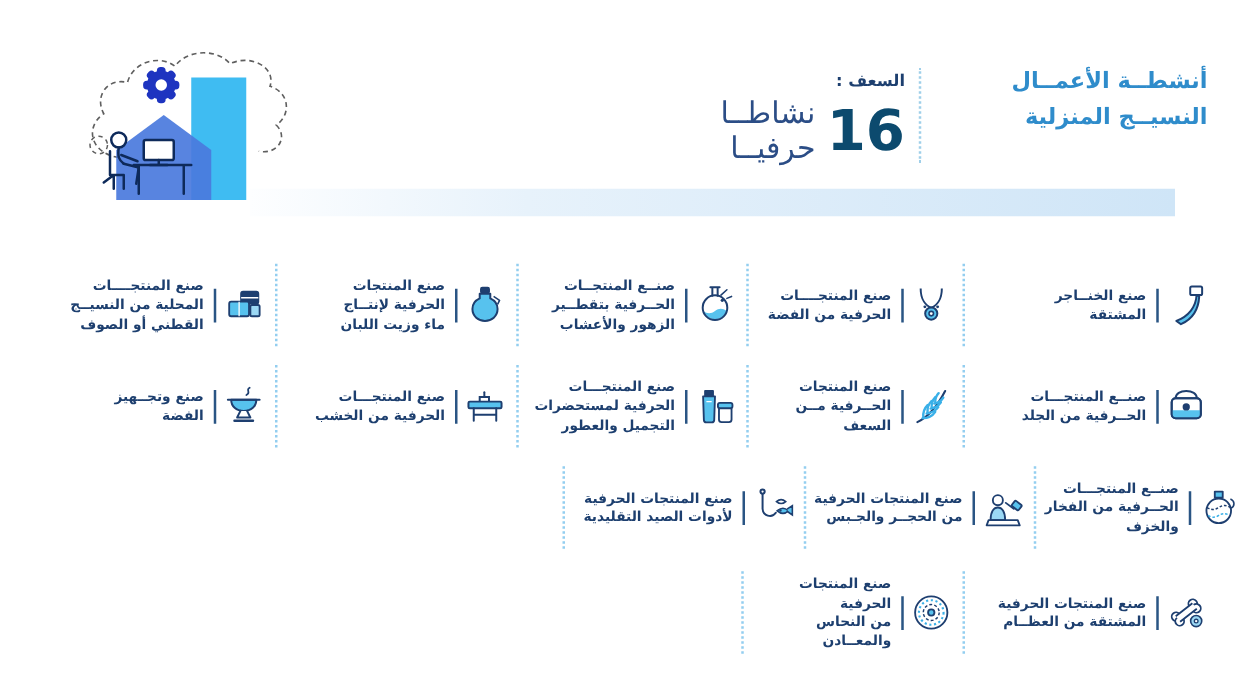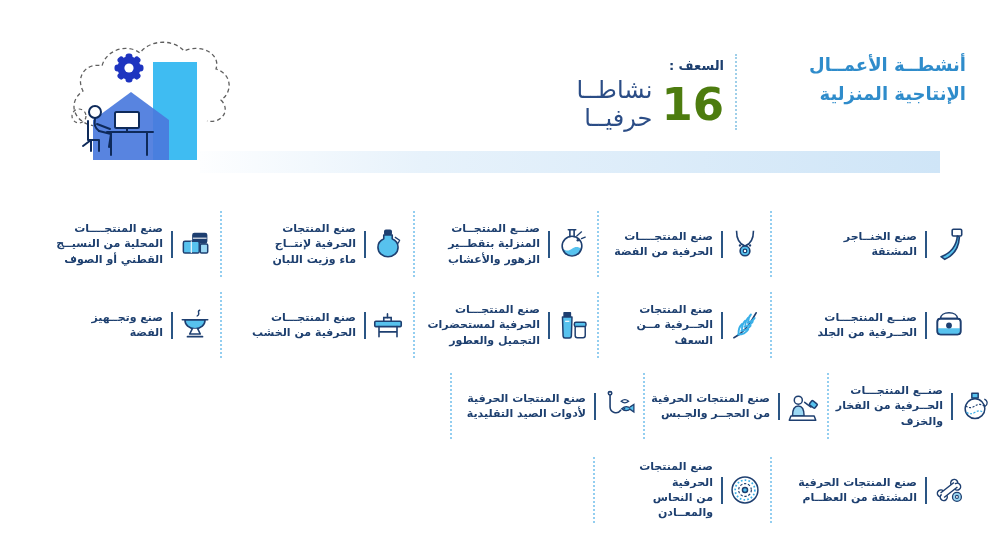--- a/index.html
+++ b/index.html
@@ -6,21 +6,21 @@
   .stage{position:relative;width:1000px;height:557px;background:#ffffff;overflow:hidden;
          font-family:"DejaVu Sans",sans-serif;}
 
   
   .title{position:absolute;top:50px;right:34px;width:210px;text-align:right;direction:rtl;
          color:#2f8ccb;font-size:18px;font-weight:700;line-height:1.62;}
   .header-divider{position:absolute;top:54px;right:263px;height:76px;border-left:2px dotted #9fcfe9;}
   .includes{position:absolute;top:58px;right:276px;width:190px;text-align:right;direction:rtl;}
   .inc-lbl{color:#1d3f6f;font-size:13px;font-weight:700;margin-bottom:3px;}
   .count-row{display:flex;direction:rtl;align-items:center;gap:9px;justify-content:flex-start;}
-  .count{color:#4d7c0f;font-size:45px;font-weight:700;line-height:1;}
+  .count{color:#0c4a6e;font-size:45px;font-weight:700;line-height:1;}
   .count-suffix{color:#2b4d86;font-size:24px;font-weight:500;}
   .gradient-bar{position:absolute;left:200px;top:151px;width:740px;height:22px;
                 background:linear-gradient(to right,#fdfeff, #e7f2fb 30%, #cfe5f7);}
   .illus{position:absolute;left:65px;top:28px;}
 
   
   .row{position:absolute;right:0;height:72px;display:flex;direction:rtl;align-items:center;}
   .r1{top:208px;} .r2{top:289px;} .r3{top:370px;} .r4{top:454px;}
   .item{display:flex;align-items:center;height:66px;box-sizing:border-box;padding-right:6px;}
   .sep{border-left:2px dotted #93cef0;}
@@ -56,21 +56,21 @@
       <path d="M34 103 L46 106 L44 119"></path>
       <path d="M23 93 V112 M18 118 l8 -6 M23 112 h11 M26 112 V123 M34 112 V123"></path>
       <path d="M42 104 H88 M46 104 V127 M82 104 V127"></path>
       <rect x="50" y="84" width="24" height="16" rx="1.5" fill="#fff"></rect>
       <path d="M62 100 V104 M55 104 h14"></path>
     </g>
   </svg>
 
   <div class="title">
     <div>أنشطــة الأعمــال</div>
-    <div>الإنتاجية المنزلية</div>
+    <div>النسيــج المنزلية</div>
   </div>
 
   <div class="header-divider"></div>
 
   <div class="includes">
     <div class="inc-lbl">السعف :</div>
     <div class="count-row">
       <span class="count">16</span>
       <span class="count-suffix">نشاطــا حرفيــا</span>
     </div>
@@ -118,21 +118,21 @@
           <path d="M8.2 21.5 a9.3 9.3 0 0 0 17.6 0 c-3 -2.2 -5.9 -2.2 -8.8 0 c-2.9 2.2 -5.8 2.2 -8.8 0 Z" fill="#57c2ee" stroke="none"></path>
           <circle cx="17" cy="19" r="9.3"></circle>
           <path d="M13.5 3.5 h7 M15 3.5 V10 M19 3.5 V10"></path>
           <path d="M21.5 9.5 l4.5 -4 M26 12 l3.5 -1.5" stroke-width="1.2"></path>
           <circle cx="22.5" cy="13.5" r="1.2" fill="#1e3f70" stroke="none"></circle>
         </g>
           </svg>
       </span>
       <span class="vline"></span>
       <span class="label">صنــع المنتجــات
-المنزلية بتقطــير
+الحــرفية بتقطــير
 الزهور والأعشاب</span>
     </div>
 
     <div class="item cD sep">
       <span class="icon">
         <svg width="36" height="36" viewBox="0 0 34 34">
             <g stroke="#1e3f70" stroke-width="1.5" fill="none" stroke-linejoin="round">
           <rect x="14" y="4" width="6" height="4" rx="1" fill="#1e3f70"></rect>
           <path d="M13 8.5 h8 v3.5 c3.5 1.6 5.5 4.6 5.5 8 c0 5.5 -4.5 9 -9.5 9 c-5 0 -9.5 -3.5 -9.5 -9 c0 -3.4 2 -6.4 5.5 -8 Z" fill="#57c2ee"></path>
           <path d="M23.5 10.5 l4.5 3 l-1.5 3" stroke-width="1.2"></path>

